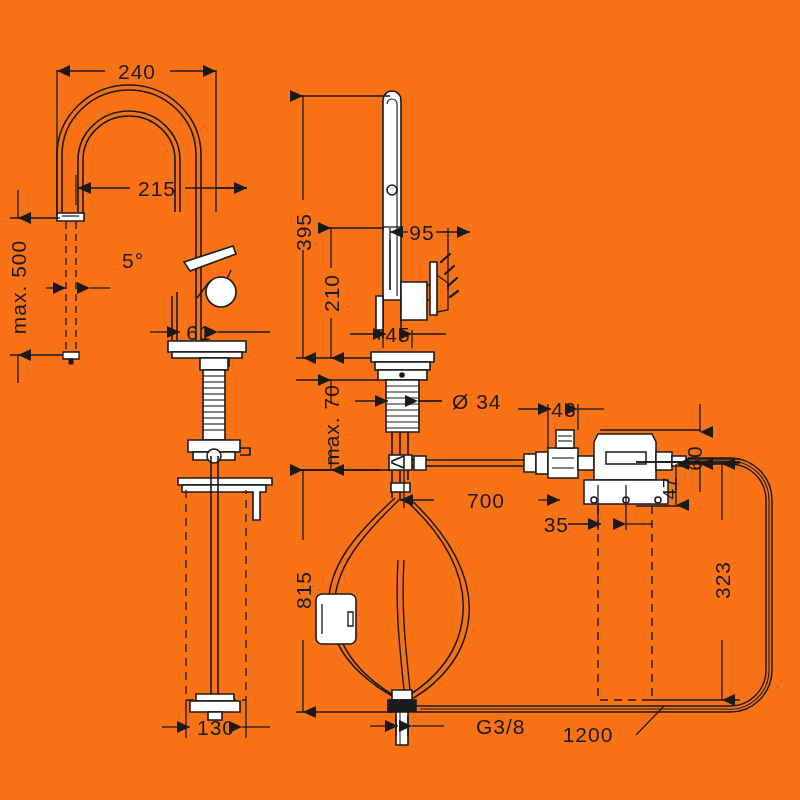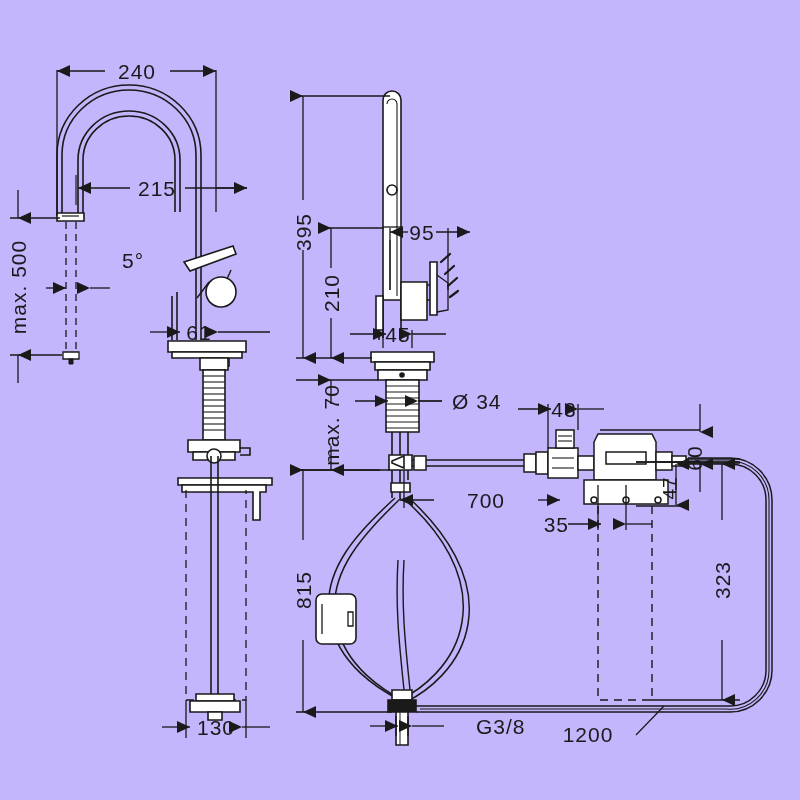--- a/index.html
+++ b/index.html
@@ -1,17 +1,17 @@
 <!DOCTYPE html>
 <html><head>
 <meta charset="utf-8">
 <style>
   html,body{margin:0;padding:0;background:#ffffff;}
   body{font-family:"Liberation Sans",sans-serif;}
-  #sheet{position:relative;width:800px;height:800px;background:#c4b5fd;overflow:hidden;}
+  #sheet{position:relative;width:800px;height:800px;background:#f97316;overflow:hidden;}
   #sheet svg{position:absolute;left:0;top:0;}
   .dimtext{font-family:"Liberation Sans",sans-serif;font-size:21px;fill:#1a1a1a;letter-spacing:1px;}
   .dimtext-sm{font-family:"Liberation Sans",sans-serif;font-size:19px;fill:#1a1a1a;letter-spacing:1px;}
 </style>
 </head>
 <body>
 
 <div id="sheet">
 
 <svg width="800" height="800" viewBox="0 0 800 800">

